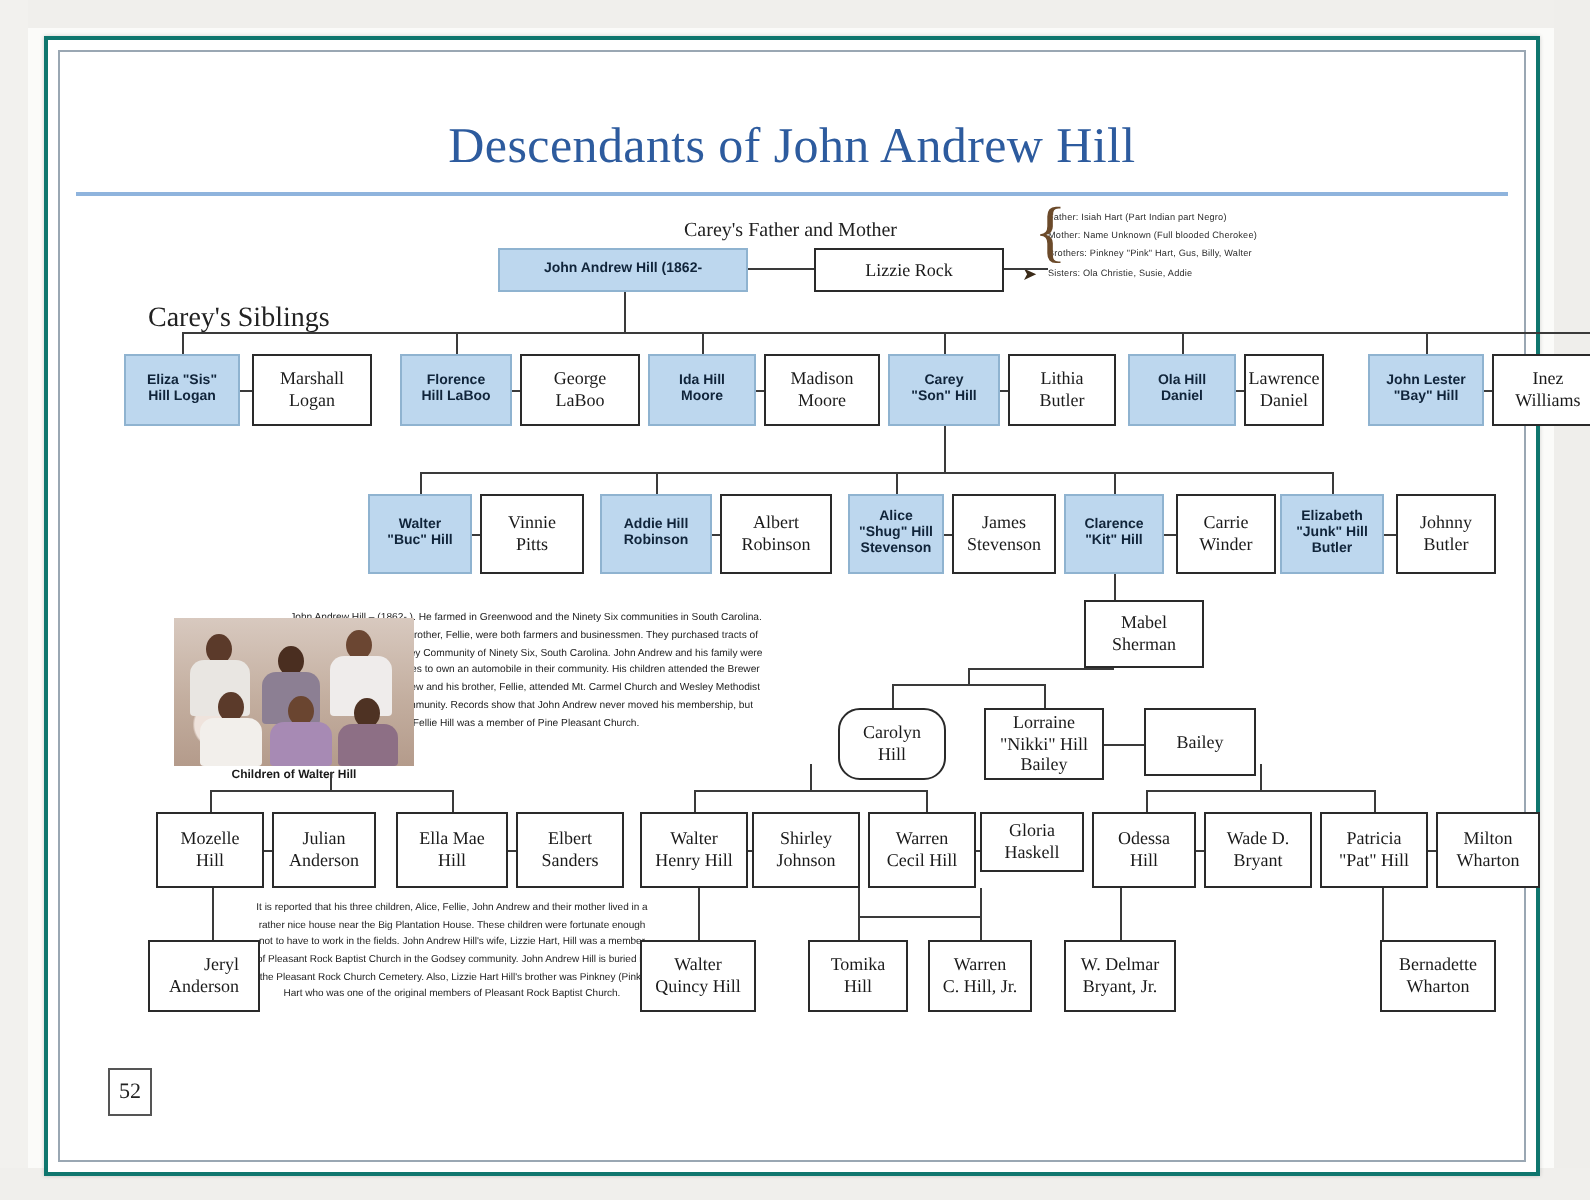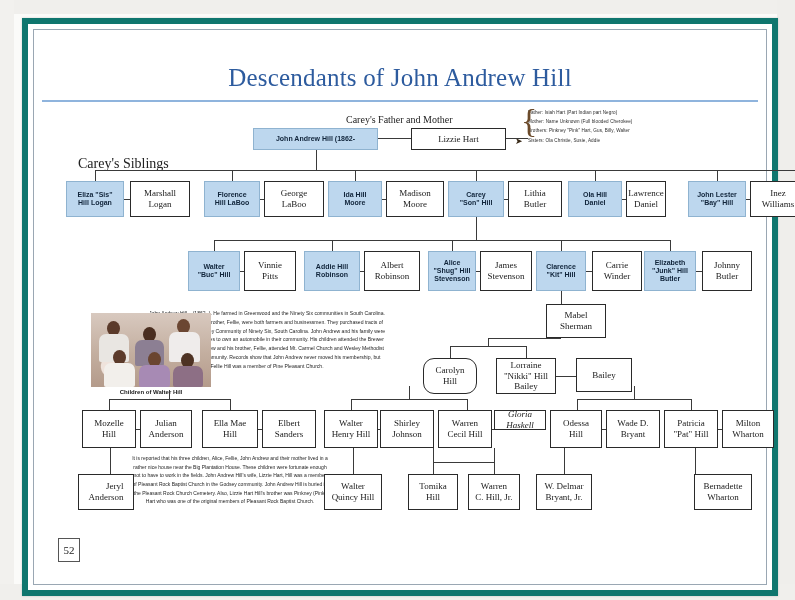--- a/index.html
+++ b/index.html
@@ -8,21 +8,21 @@
 
   .page{position:relative;width:795px;height:600px;background:#fbfbf9;}
 
   
   .scan-edge-top{position:absolute;left:0;top:0;width:795px;height:14px;background:#f0efec;}
   .scan-edge-left{position:absolute;left:0;top:0;width:14px;height:600px;background:#f2f1ee;}
   .scan-edge-right{position:absolute;right:0;top:0;width:18px;height:600px;background:#efeeeb;}
   .scan-edge-bottom{position:absolute;left:0;bottom:0;width:795px;height:16px;background:#f0efec;}
 
   .sheet{position:absolute;left:22px;top:18px;width:744px;height:566px;background:#ffffff;
-         border:6px solid #0f766e;box-shadow:0 0 2px rgba(0,0,0,.18);}
+         border:2px solid #0f766e;box-shadow:0 0 2px rgba(0,0,0,.18);}
   .sheet-inner{position:absolute;left:5px;top:5px;right:5px;bottom:5px;border:1px solid #9aa7b3;}
 
   .title{position:absolute;left:0;top:40px;width:744px;text-align:center;
          font-family:"Liberation Serif",serif;font-size:25px;color:#2d5b9e;letter-spacing:.2px;}
   .title-rule{position:absolute;left:14px;top:76px;width:716px;height:2px;background:#8fb4dd;}
 
   .canvas{position:absolute;left:0;top:0;width:744px;height:566px;}
 
   
   .node{position:absolute;box-sizing:border-box;border:1px solid #2a2a2a;background:#ffffff;
@@ -109,21 +109,21 @@
         <div class="p-body" style="left:13px;top:50px;width:31px;height:24px;background:#f2efeb;"></div>
         <div class="p-head" style="left:57px;top:39px;width:13px;height:15px;background:#6a4530;"></div>
         <div class="p-body" style="left:48px;top:52px;width:31px;height:22px;background:#a78ab4;"></div>
         <div class="p-head" style="left:90px;top:40px;width:13px;height:15px;background:#4e3223;"></div>
         <div class="p-body" style="left:82px;top:53px;width:30px;height:21px;background:#8d6f85;"></div>
       </div>
       <div class="photo-cap">Children of Walter Hill</div>
 
       <div class="pagenum">52</div>
     <div class="node blue blue" style="left: 225px; top: 104px; width: 125px; height: 22px;">John Andrew Hill (1862-</div>
-        <div class="node" style="left: 383px; top: 104px; width: 95px; height: 22px;">Lizzie Hart</div>
+        <div class="node" style="left: 383px; top: 104px; width: 95px; height: 22px;">Lizzie Rock</div>
         <div class="ln h" style="left: 350px; top: 114px; width: 33px; height: 1px;"></div>
         <div class="ln h" style="left: 478px; top: 114px; width: 22px; height: 1px;"></div>
         <div class="node blue" style="left: 38px; top: 157px; width: 58px; height: 36px;">Eliza "Sis"<br>Hill Logan</div>
         <div class="node" style="left: 102px; top: 157px; width: 60px; height: 36px;">Marshall<br>Logan</div>
         <div class="node blue" style="left: 176px; top: 157px; width: 56px; height: 36px;">Florence<br>Hill LaBoo</div>
         <div class="node" style="left: 236px; top: 157px; width: 60px; height: 36px;">George<br>LaBoo</div>
         <div class="node blue" style="left: 300px; top: 157px; width: 54px; height: 36px;">Ida Hill<br>Moore</div>
         <div class="node" style="left: 358px; top: 157px; width: 58px; height: 36px;">Madison<br>Moore</div>
         <div class="node blue" style="left: 420px; top: 157px; width: 56px; height: 36px;">Carey<br>"Son" Hill</div>
         <div class="node" style="left: 480px; top: 157px; width: 54px; height: 36px;">Lithia<br>Butler</div>
@@ -179,21 +179,21 @@
         <div class="ln v" style="left: 460px; top: 314px; width: 1px; height: 8px;"></div>
         <div class="ln h" style="left: 460px; top: 314px; width: 73px; height: 1px;"></div>
         <div class="ln v" style="left: 533px; top: 314px; width: 1px; height: 0px;"></div>
         <div class="node" style="left: 54px; top: 386px; width: 54px; height: 38px;">Mozelle<br>Hill</div>
         <div class="node" style="left: 112px; top: 386px; width: 52px; height: 38px;">Julian<br>Anderson</div>
         <div class="node" style="left: 174px; top: 386px; width: 56px; height: 38px;">Ella Mae<br>Hill</div>
         <div class="node" style="left: 234px; top: 386px; width: 54px; height: 38px;">Elbert<br>Sanders</div>
         <div class="node" style="left: 296px; top: 386px; width: 54px; height: 38px;">Walter<br>Henry Hill</div>
         <div class="node" style="left: 352px; top: 386px; width: 54px; height: 38px;">Shirley<br>Johnson</div>
         <div class="node" style="left: 410px; top: 386px; width: 54px; height: 38px;">Warren<br>Cecil Hill</div>
-        <div class="node" style="left: 466px; top: 386px; width: 52px; height: 20px; font-style: italic;">Gloria<br>Haskell</div>
+        <div class="node" style="left: 466px; top: 386px; width: 52px; height: 30px;">Gloria<br>Haskell</div>
         <div class="node" style="left: 522px; top: 386px; width: 52px; height: 38px;">Odessa<br>Hill</div>
         <div class="node" style="left: 578px; top: 386px; width: 54px; height: 38px;">Wade D.<br>Bryant</div>
         <div class="node" style="left: 636px; top: 386px; width: 54px; height: 38px;">Patricia<br>"Pat" Hill</div>
         <div class="node" style="left: 694px; top: 386px; width: 52px; height: 38px;">Milton<br>Wharton</div>
         <div class="ln h" style="left: 108px; top: 405px; width: 4px; height: 1px;"></div>
         <div class="ln h" style="left: 230px; top: 405px; width: 4px; height: 1px;"></div>
         <div class="ln h" style="left: 350px; top: 405px; width: 2px; height: 1px;"></div>
         <div class="ln h" style="left: 464px; top: 405px; width: 2px; height: 1px;"></div>
         <div class="ln h" style="left: 574px; top: 405px; width: 4px; height: 1px;"></div>
         <div class="ln h" style="left: 690px; top: 405px; width: 4px; height: 1px;"></div>

